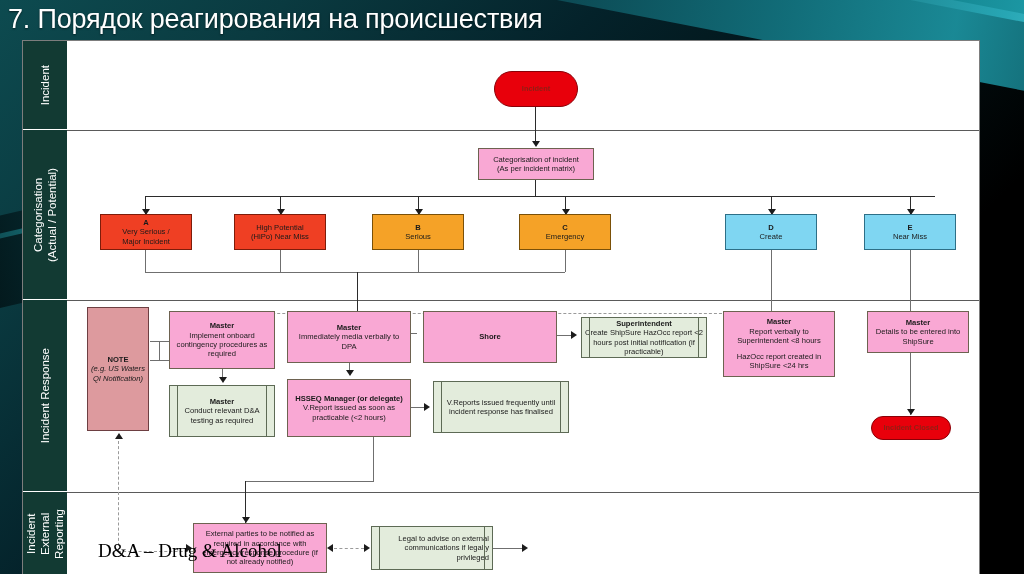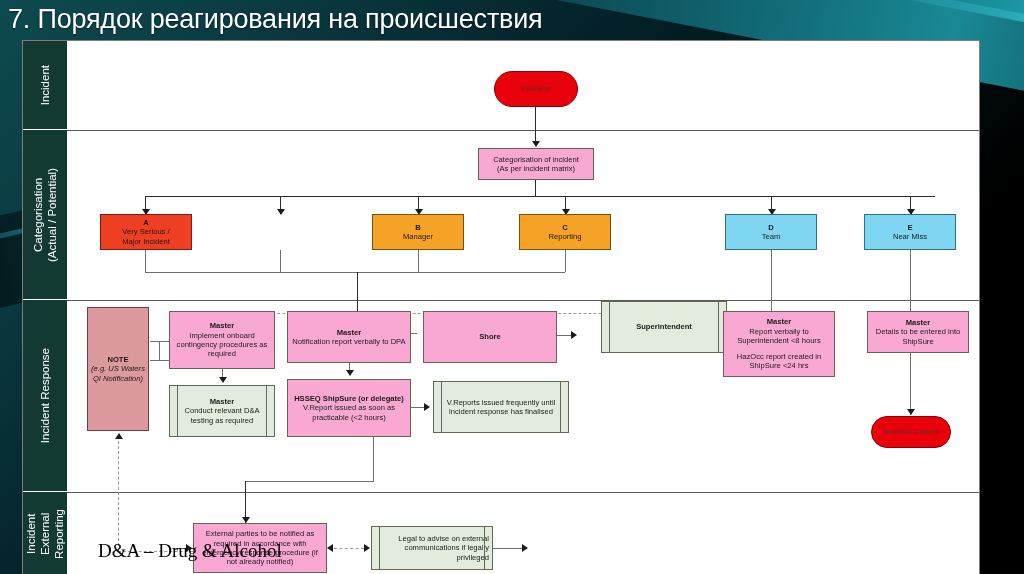--- a/index.html
+++ b/index.html
@@ -244,34 +244,38 @@
 
   <div class="ln ln-v ln-dark" style="left:887px;top:155px;height:18px;"></div>
   <div class="arw arw-d" style="left:884px;top:168px;"></div>
 
   <div class="node n-orangered" style="left:77px;top:173px;width:92px;height:36px;">
     <span class="ttl">A</span>
     <span class="body" style="white-space:pre-line">Very Serious /
 Major Incident</span>
   </div>
 
+  <div class="node n-orangered" style="left:211px;top:173px;width:92px;height:36px;">
+    <span class="body" style="white-space:pre-line">High Potential
+(HiPo) Near Miss</span>
+  </div>
 
   <div class="node n-orange" style="left:349px;top:173px;width:92px;height:36px;">
     <span class="ttl">B</span>
-    <span class="body">Manager</span>
+    <span class="body">Serious</span>
   </div>
 
   <div class="node n-orange" style="left:496px;top:173px;width:92px;height:36px;">
     <span class="ttl">C</span>
-    <span class="body">Reporting</span>
+    <span class="body">Emergency</span>
   </div>
 
   <div class="node n-blue" style="left:702px;top:173px;width:92px;height:36px;">
     <span class="ttl">D</span>
-    <span class="body">Team</span>
+    <span class="body">Create</span>
   </div>
 
   <div class="node n-blue" style="left:841px;top:173px;width:92px;height:36px;">
     <span class="ttl">E</span>
     <span class="body">Near Miss</span>
   </div>
 
   <div class="ln ln-v" style="left:122px;top:209px;height:22px;"></div>
   <div class="ln ln-v" style="left:257px;top:209px;height:22px;"></div>
   <div class="ln ln-v" style="left:395px;top:209px;height:22px;"></div>
@@ -310,66 +314,67 @@
   <div class="ln ln-v" style="left:199px;top:328px;height:10px;"></div>
   <div class="arw arw-d" style="left:196px;top:336px;"></div>
 
   <div class="ln ln-v" style="left:136px;top:300px;height:20px;"></div>
   <div class="ln ln-h" style="left:127px;top:300px;width:22px;"></div>
   <div class="ln ln-h" style="left:127px;top:319px;width:22px;"></div>
   <div class="arw arw-l" style="left:120px;top:315px;"></div>
 
   <div class="node n-cream" style="left:264px;top:270px;width:124px;height:52px;">
     <span class="ttl">Master</span>
-    <span class="body">Notification report verbally to DPA</span>
+    <span class="body">Immediately media verbally to DPA</span>
   </div>
 
   <div class="node n-cream" style="left:264px;top:338px;width:124px;height:58px;">
-    <span class="ttl">HSSEQ ShipSure (or delegate)</span>
+    <span class="ttl">HSSEQ Manager (or delegate)</span>
     <span class="body">V.Report issued as soon as practicable (&lt;2 hours)</span>
   </div>
 
   <div class="ln ln-v" style="left:326px;top:322px;height:9px;"></div>
   <div class="arw arw-d" style="left:323px;top:329px;"></div>
 
   <div class="node n-cream" style="left:400px;top:270px;width:134px;height:52px;">
     <span class="ttl">Shore</span>
   </div>
 
   <div class="ln ln-h" style="left:388px;top:292px;width:6px;"></div>
 
   <div class="node n-green" style="left:410px;top:340px;width:136px;height:52px;">
     <span class="body">V.Reports issued frequently until incident response has finalised</span>
   </div>
 
   <div class="ln ln-h" style="left:388px;top:366px;width:14px;"></div>
   <div class="arw arw-r" style="left:401px;top:362px;"></div>
 
-  <div class="node n-green" style="left:558px;top:260px;width:126px;height:52px;margin-left:20px;">
+  <div class="node n-green" style="left:558px;top:276px;width:126px;height:41px;">
     <span class="ttl">Superintendent</span>
+    <span class="body">Create ShipSure HazOcc report &lt;2 hours post initial notification (if practicable)</span>
   </div>
 
   <div class="ln ln-h" style="left:534px;top:294px;width:16px;"></div>
   <div class="arw arw-r" style="left:548px;top:290px;"></div>
 
   <div class="node n-cream" style="left:700px;top:270px;width:112px;height:66px;">
     <span class="ttl">Master</span>
     <span class="body">Report verbally to Superintendent &lt;8 hours</span>
     <span class="body" style="margin-top:6px">HazOcc report created in ShipSure &lt;24 hrs</span>
   </div>
 
   <div class="node n-cream" style="left:844px;top:270px;width:102px;height:42px;">
     <span class="ttl">Master</span>
     <span class="body">Details to be entered into ShipSure</span>
   </div>
 
   <div class="ln ln-v" style="left:887px;top:312px;height:62px;"></div>
   <div class="arw arw-d" style="left:884px;top:368px;"></div>
 
-  <div class="node n-terminator" style="left:848px;top:375px;width:80px;height:32px;">
+  <div class="node n-terminator" style="left:848px;top:375px;width:80px;height:24px;">
     <span class="ttl">Incident Closed</span>
   </div>
 
   <div class="ln ln-v" style="left:350px;top:396px;height:44px;"></div>
   <div class="ln ln-h" style="left:222px;top:440px;width:129px;"></div>
   <div class="ln ln-v ln-dark" style="left:222px;top:440px;height:42px;"></div>
   <div class="arw arw-d" style="left:219px;top:476px;"></div>
 
   <div class="dash-v" style="left:95px;top:400px;height:110px;"></div>
   <div class="dash-h" style="left:95px;top:510px;width:75px;"></div>

